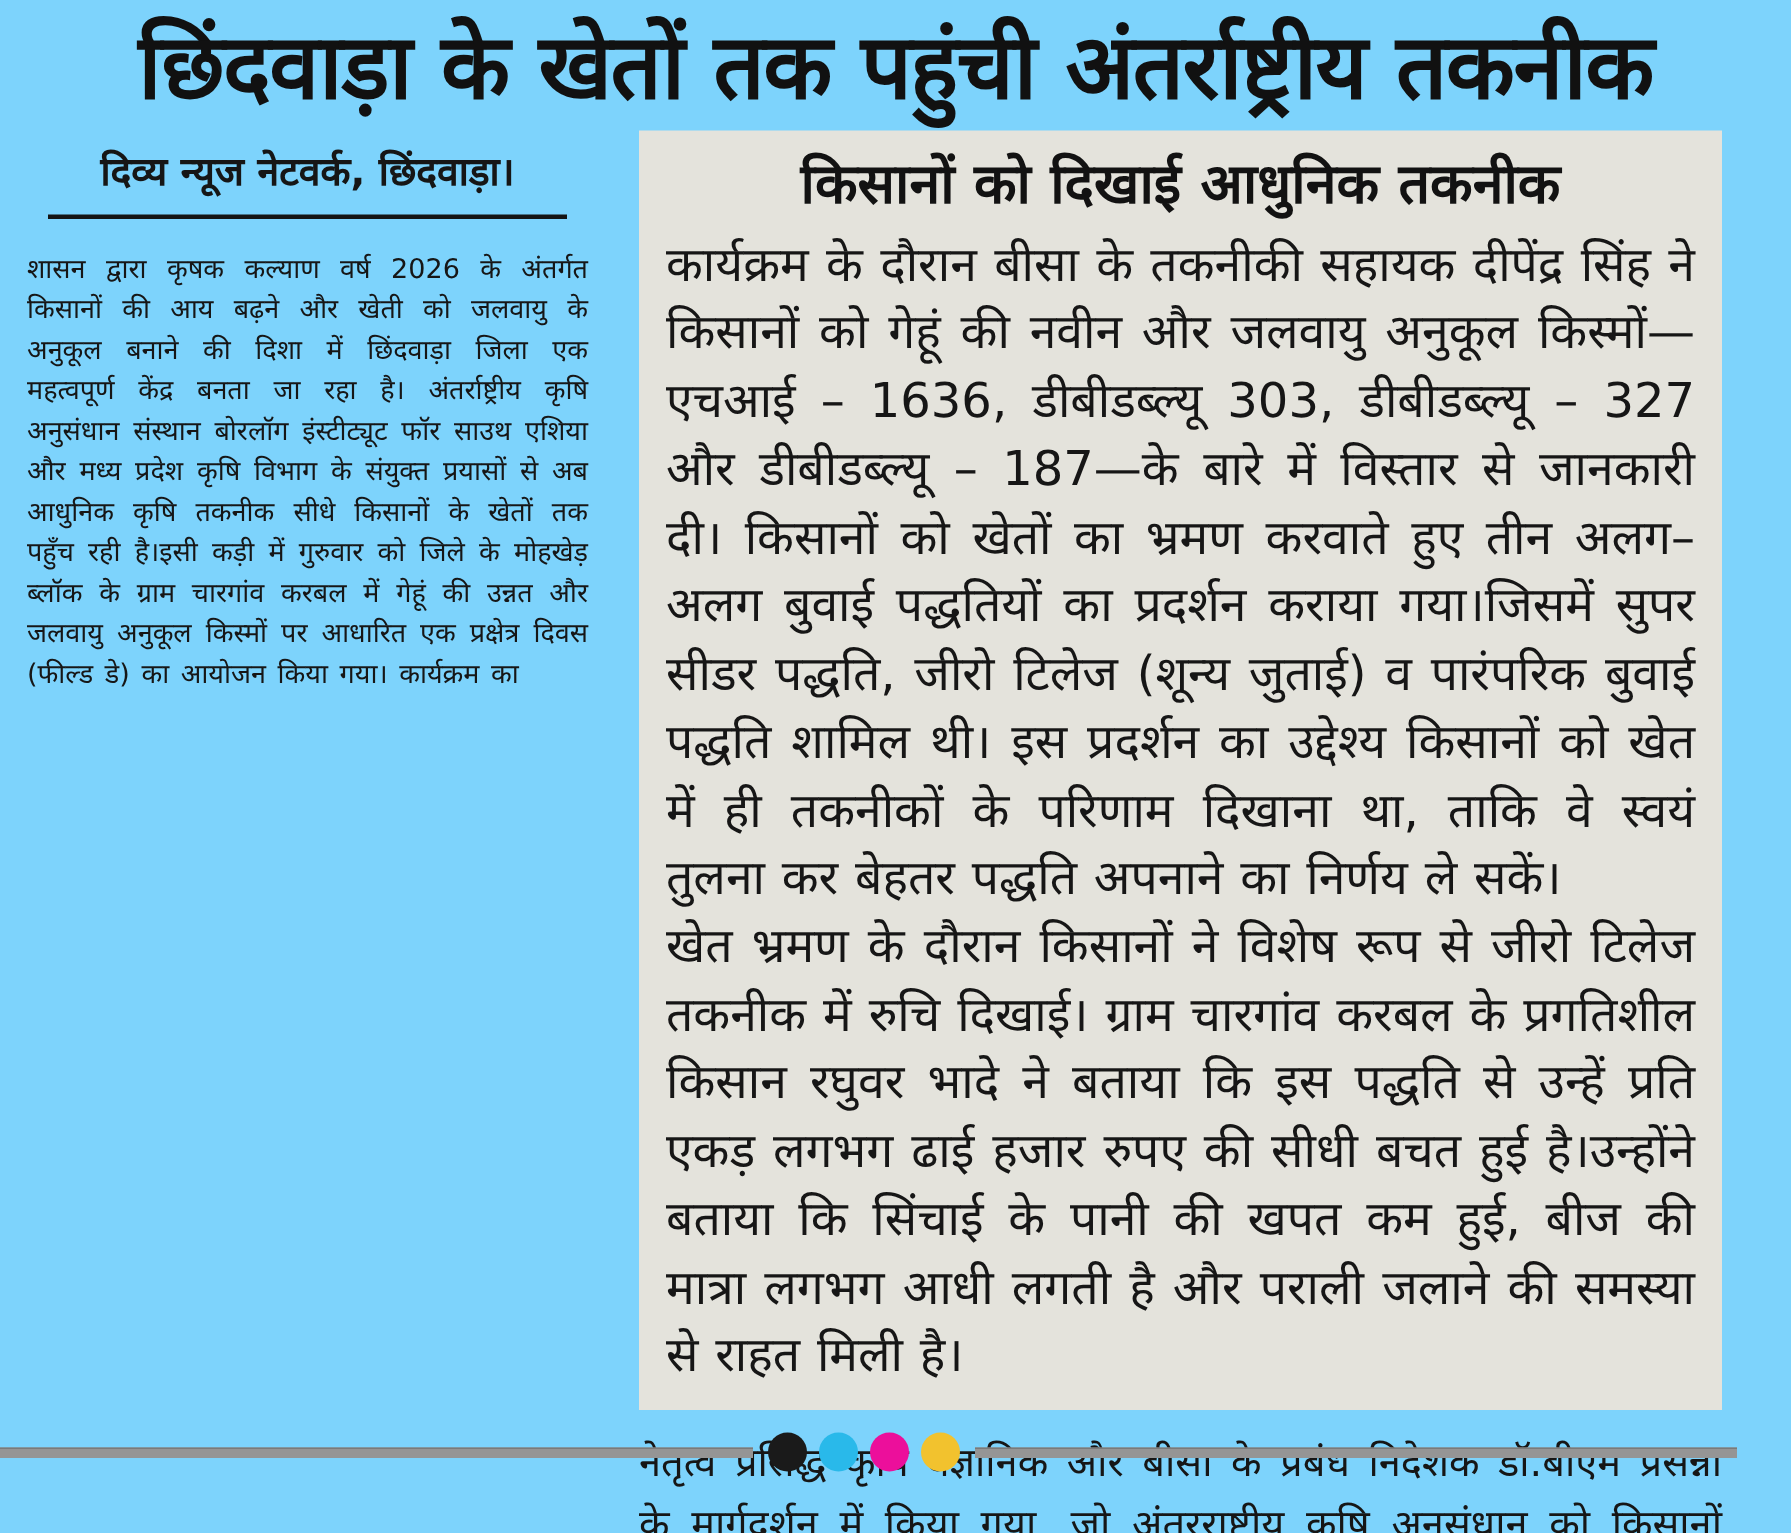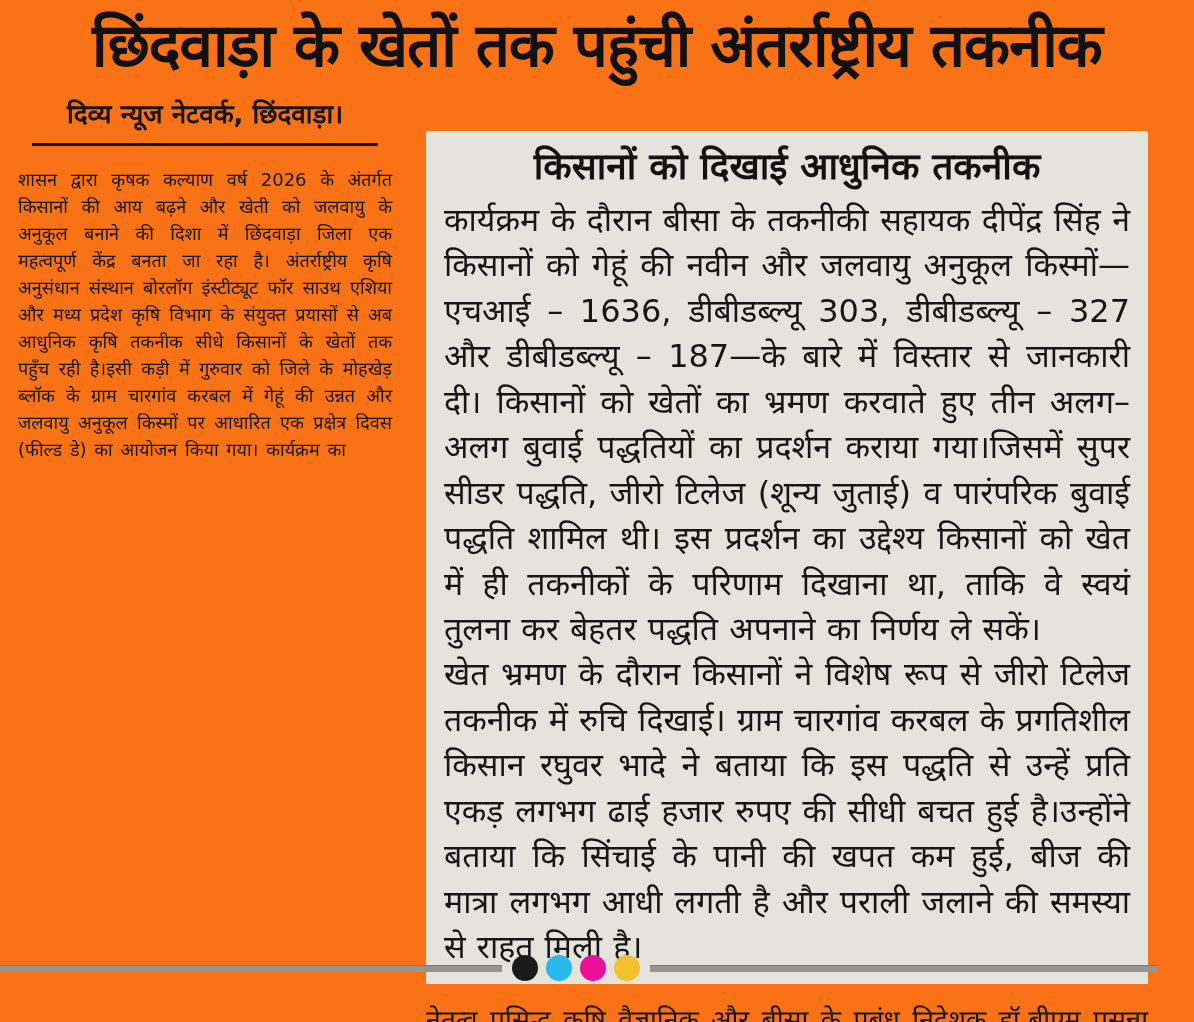--- a/index.html
+++ b/index.html
@@ -3,21 +3,21 @@
 <meta charset="utf-8">
 <style>
   * { box-sizing: border-box; margin: 0; padding: 0; }
   html, body { background: #ffffff; }
   body {
     width: 1194px; height: 1022px;
     font-family: "DejaVu Sans", "Liberation Sans", sans-serif;
     color: #161616;
     overflow: hidden;
   }
-  .page { position: relative; width: 1194px; height: 1022px; background: #f97316; }
+  .page { position: relative; width: 1194px; height: 1022px; background: #7dd3fc; }
 
   .headline {
     font-size: 60px;
     font-weight: 800;
     text-align: center;
     letter-spacing: -1px;
     padding: 14px 14px 4px 14px;
     line-height: 1.05;
     color: #111;
   }
@@ -47,21 +47,20 @@
     line-height: 1.5;
     text-align: justify;
     word-spacing: 2px;
   }
 
   
   .right-area { flex: 1; display: flex; flex-direction: column; }
   .graybox {
     background: #e4e3dc;
     padding: 4px 18px 14px 18px;
-    margin-top: 44px;
   }
   .box-title {
     text-align: center;
     font-size: 37px;
     font-weight: 800;
     margin: 4px 0 8px 0;
     color: #121212;
   }
   .box-title.second { margin-top: 12px; }
   .box-body {

